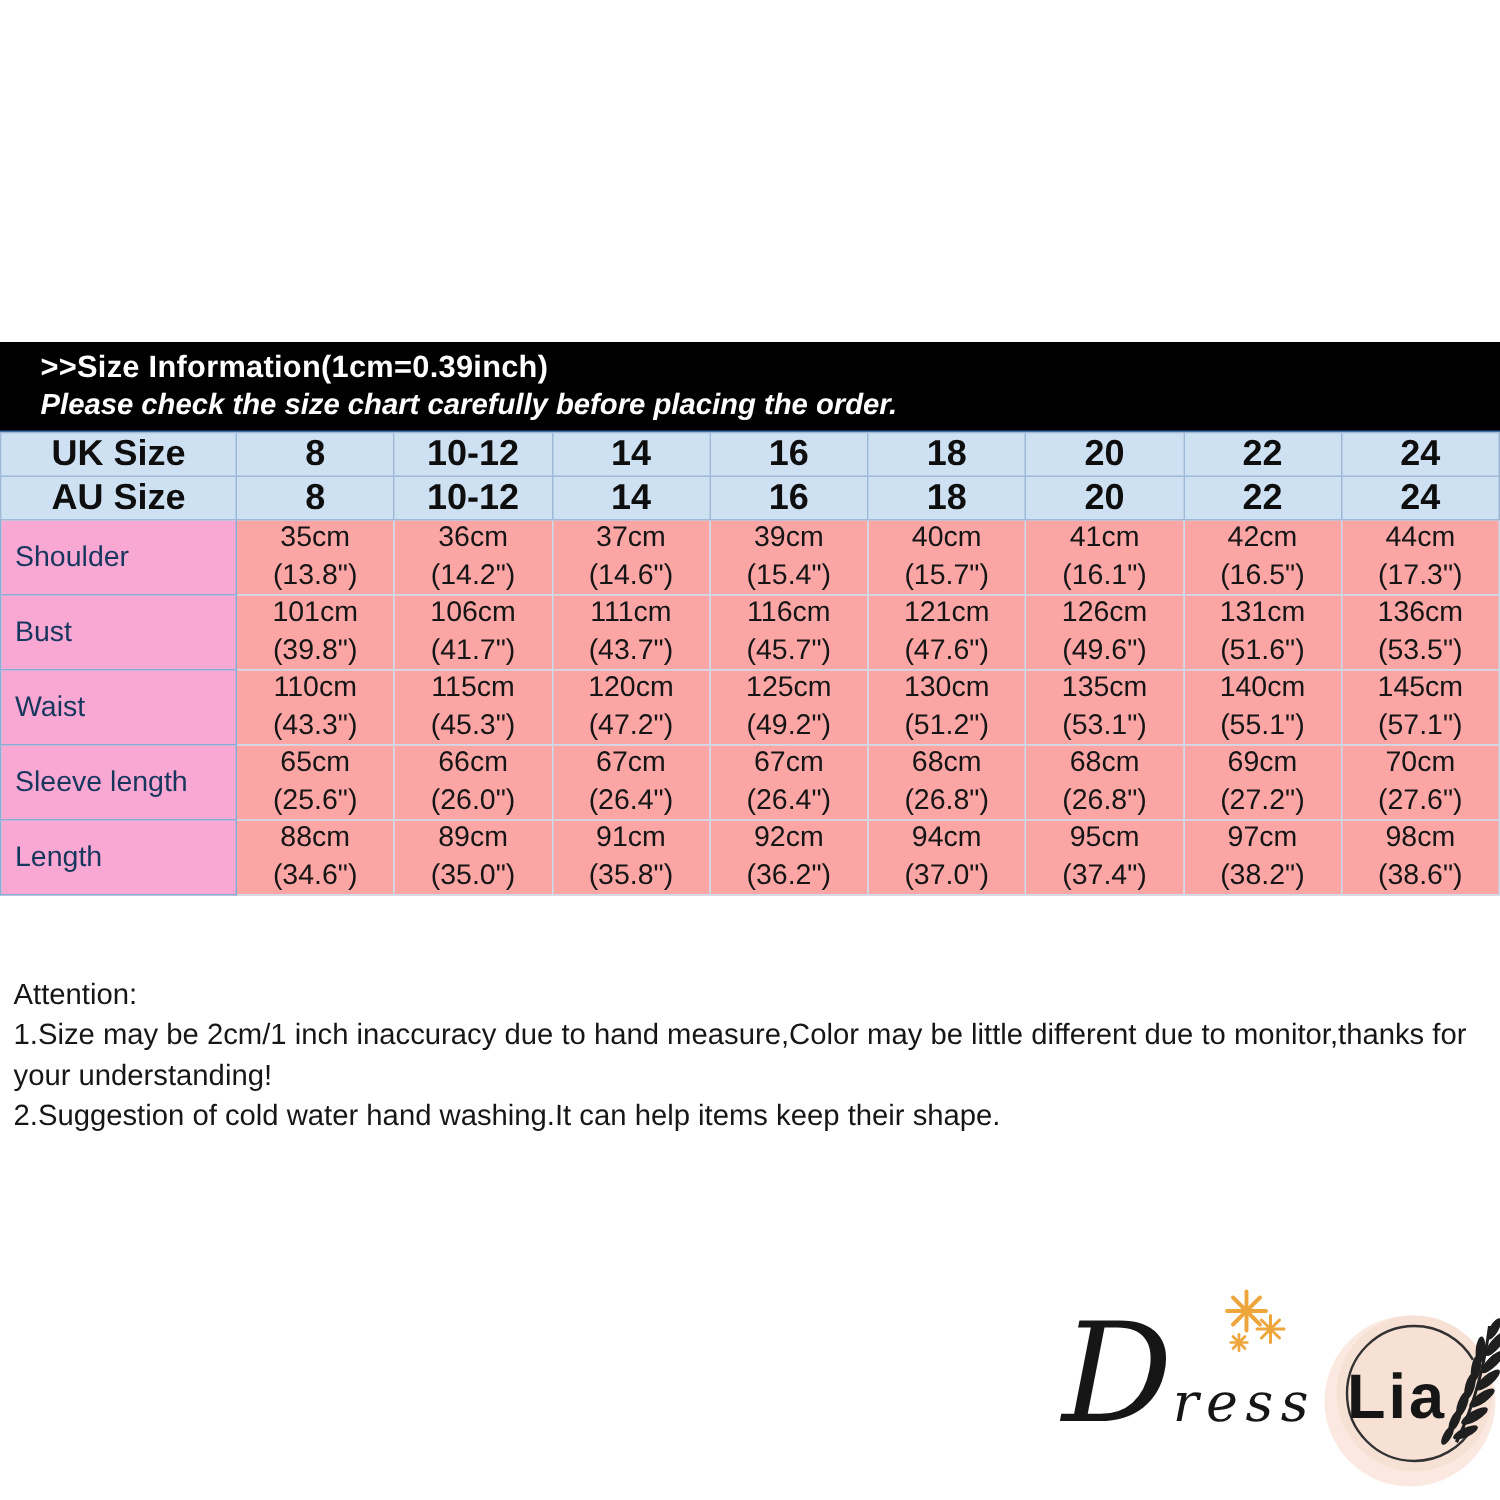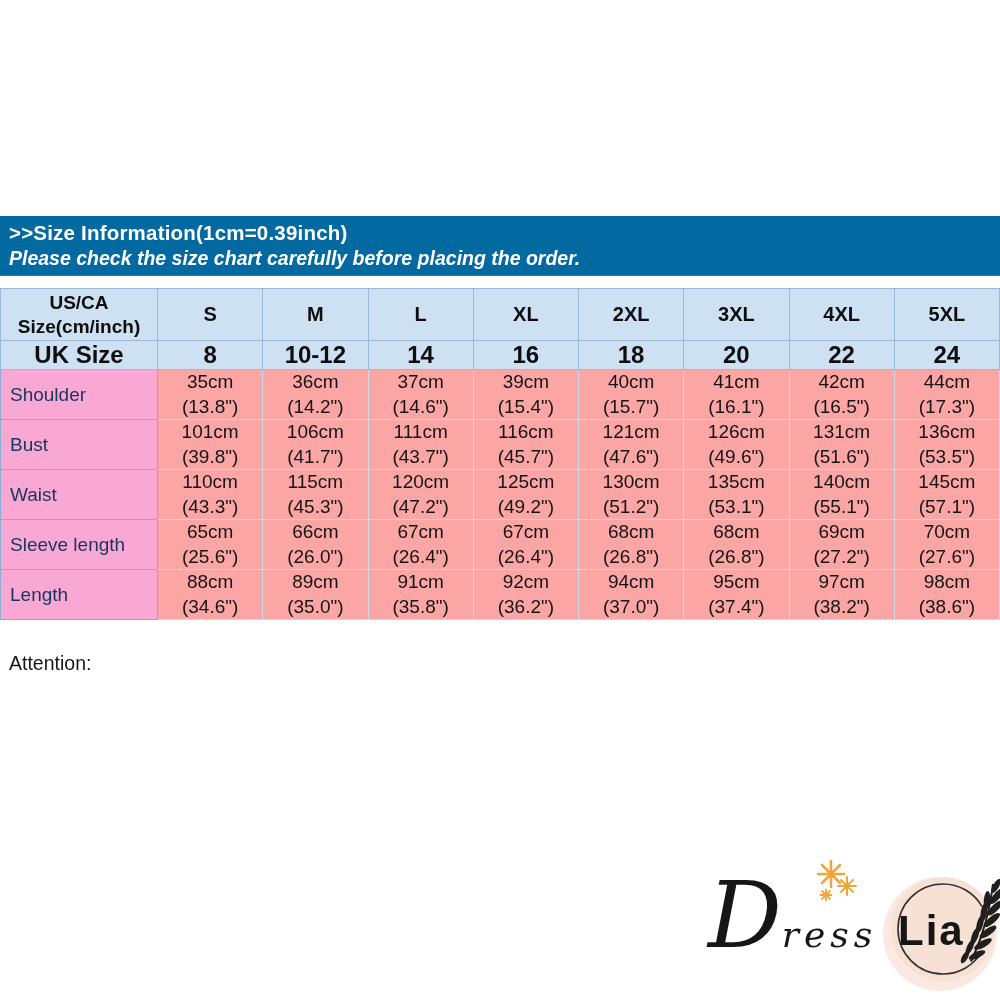--- a/index.html
+++ b/index.html
@@ -2,24 +2,24 @@
 <html><head>
 <meta charset="utf-8">
 <style>
   html,body{margin:0;padding:0;background:#ffffff;}
   .page{
     position:relative;width:1000px;height:1000px;background:#ffffff;
     font-family:"Liberation Sans",sans-serif;overflow:hidden;
   }
   
   .banner{
-    position:absolute;left:0;top:216px;width:1000px;height:60px;
-    background:#0369a1;color:#ffffff;box-sizing:border-box;
+    position:absolute;left:0;top:228px;width:1000px;height:60px;
+    background:#000000;color:#ffffff;box-sizing:border-box;
     display:flex;flex-direction:column;justify-content:center;
-    padding-left:9px;gap:2px;border-bottom:1px solid #3d6da8;
+    padding-left:27px;gap:2px;border-bottom:1px solid #3d6da8;
   }
   .banner-line1{font-weight:bold;font-size:20.5px;letter-spacing:.2px;}
   .banner-line2{font-weight:bold;font-size:19.5px;font-style:italic;}
 
   
   .size-table{
     position:absolute;left:0;top:288px;width:1000px;
     border-collapse:collapse;table-layout:fixed;
   }
   .size-table th,.size-table td{
@@ -74,45 +74,42 @@
       <col>
         <col>
         <col>
         <col>
         <col>
         <col>
         <col>
         <col>
     </colgroup>
     <thead id="size-table-head">
-        <tr class="r-sizehead">
-          <th class="corner">
-            <div>US/CA</div>
-            <div>Size(cm/inch)</div>
-          </th>
-          <th class="sizecol">S</th>
-          <th class="sizecol">M</th>
-          <th class="sizecol">L</th>
-          <th class="sizecol">XL</th>
-          <th class="sizecol">2XL</th>
-          <th class="sizecol">3XL</th>
-          <th class="sizecol">4XL</th>
-          <th class="sizecol">5XL</th>
-        </tr>
         <tr class="r-conv">
           <th class="convlabel">UK Size</th>
           <td>8</td>
           <td>10-12</td>
           <td>14</td>
           <td>16</td>
           <td>18</td>
           <td>20</td>
           <td>22</td>
           <td>24</td>
         </tr>
+        <tr class="r-conv">
+          <th class="convlabel">AU Size</th>
+          <td>8</td>
+          <td>10-12</td>
+          <td>14</td>
+          <td>16</td>
+          <td>18</td>
+          <td>20</td>
+          <td>22</td>
+          <td>24</td>
+        </tr>
       </thead>
     <tbody id="size-table-body">
         <tr class="r-meas">
           <th class="mlabel">Shoulder</th>
           <td>
             <div class="cmv">35cm</div>
             <div class="inv">(13.8")</div>
           </td>
           <td>
             <div class="cmv">36cm</div>
@@ -281,20 +278,24 @@
           <td>
             <div class="cmv">98cm</div>
             <div class="inv">(38.6")</div>
           </td>
         </tr>
       </tbody>
   </table>
 
   <div class="attention">
     <div class="attention-title">Attention:</div>
+    <div id="attention-items">
+        <div class="attention-item">1.Size may be 2cm/1 inch inaccuracy due to hand measure,Color may be little different due to monitor,thanks for your understanding!</div>
+        <div class="attention-item">2.Suggestion of cold water hand washing.It can help items keep their shape.</div>
+      </div>
   </div>
 
   <div class="logo">
     <svg width="300" height="148" viewBox="0 0 300 148">
 
       <circle cx="236" cy="84" r="57" fill="#f7d3c4" opacity="0.5"></circle>
       <circle cx="239" cy="79" r="52" fill="#f6e1d4"></circle>
 
       <circle cx="239" cy="79" r="45" fill="none" stroke="#323232" stroke-width="1.6" pathLength="100" stroke-dasharray="83.4 16.6" stroke-dashoffset="91.7"></circle>
 

